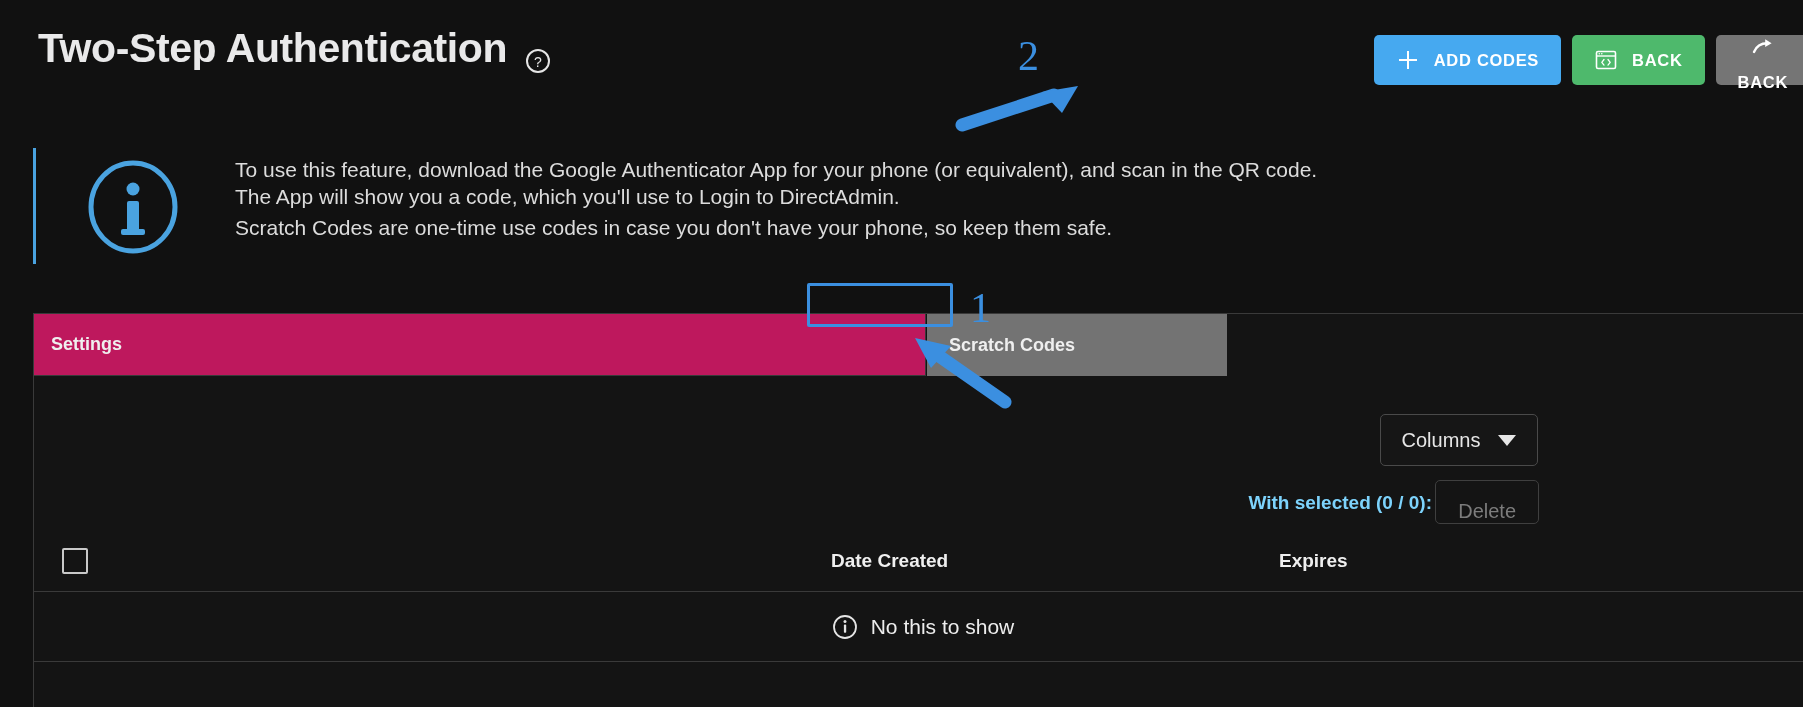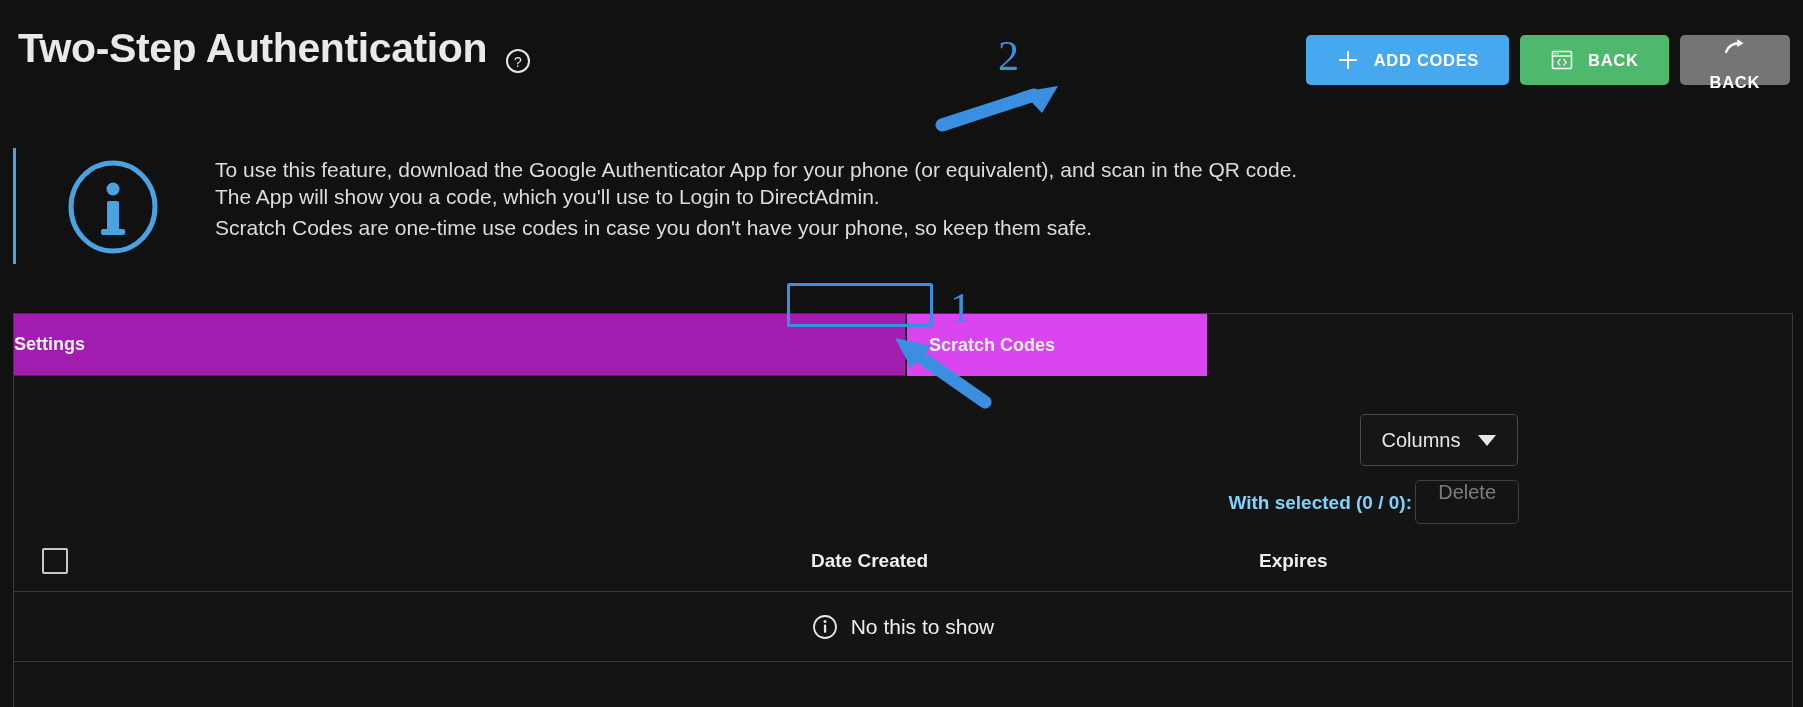--- a/index.html
+++ b/index.html
@@ -4,39 +4,39 @@
 <style>
   * { box-sizing: border-box; }
   html, body {
     margin: 0; padding: 0;
     background: #111111;
     width: 1803px; height: 707px;
     overflow: hidden;
     font-family: "Liberation Sans", sans-serif;
     -webkit-font-smoothing: antialiased;
   }
-  .page { position: relative; width: 1705px; height: 707px; background: #111111; }
+  .page { position: relative; width: 1705px; height: 707px; background: #111111; margin-left: 20px; }
 
   
   .header { position: absolute; left: 0; top: 0; width: 1803px; height: 110px; }
   .title {
     position: absolute; left: 18px; top: 25px;
     font-size: 41px; font-weight: 700; color: #e9e9ea;
     letter-spacing: -0.4px; white-space: nowrap;
   }
   .help-icon {
     position: absolute; left: 505px; top: 48px;
     width: 26px; height: 26px;
   }
   .help-icon svg { display: block; }
 
   .btn-row { position: absolute; right: 13px; top: 35px; display: flex; gap: 11px; }
   .btn {
     height: 50px; border-radius: 5px; display: flex; align-items: center;
-    gap: 14px; padding: 0 30px; border: none; cursor: pointer;
+    gap: 14px; padding: 0 22px; border: none; cursor: pointer;
     font-size: 16.5px; font-weight: 700; letter-spacing: 0.7px; color: #ffffff;
     font-family: "Liberation Sans", sans-serif;
   }
   .btn-add { background: #46a9f0; }
   .btn-print { background: #4eb96c; }
   .btn-back { background: #757575; flex-direction: column; }
   .btn .ico { display: flex; align-items: center; justify-content: center; width: 24px; height: 24px; }
   .btn .ico svg { display: block; }
 
   
@@ -66,25 +66,25 @@
   .panel {
     position: absolute; left: 13px; top: 313px; width: 1780px; height: 394px;
     border: 1px solid #3a3a3a; border-bottom: none; background: #141414;
   }
   .tabbar { position: relative; height: 62px; width: 100%; }
   .tab {
     position: absolute; top: 0; height: 62px; display: flex; align-items: center;
     font-size: 18px; font-weight: 700; color: #efefef; cursor: pointer;
   }
   .tab-settings {
-    left: 0; width: 892px; 
-    background: #a21caf; border-right: 1px solid #3a3a3a; border-bottom: 1px solid #3a3a3a; align-items: center;
+    left: 0; width: 892px; padding-left: 17px;
+    background: #be185d; border-right: 1px solid #3a3a3a; border-bottom: 1px solid #3a3a3a; align-items: center;
   }
   .tab-scratch {
-    left: 893px; width: 300px; padding-left: 22px; background: #d946ef;
+    left: 893px; width: 300px; padding-left: 22px; background: #737373;
   }
 
   .toolbar { position: relative; height: 154px; }
   .columns-btn {
     position: absolute; right: 274px; top: 38px;
     height: 52px; min-width: 158px; padding: 16px 20px;
     border: 1px solid #4a4a4a; border-radius: 5px; background: #161616;
     display: flex; align-items: center; justify-content: center; gap: 18px;
     color: #e6e6e6; font-size: 20px; cursor: pointer;
   }
@@ -93,21 +93,21 @@
     border-right: 9px solid transparent; border-top: 11px solid #e6e6e6;
   }
   .with-selected {
     position: absolute; right: 380px; top: 116px;
     color: #7dd3fc; font-size: 19px; font-weight: 700; white-space: nowrap;
   }
   .delete-btn {
     position: absolute; right: 273px; top: 104px;
     height: 44px; padding: 0 22px; border: 1px solid #3f3f3f; border-radius: 5px;
     background: transparent; color: #7c7c7c; font-size: 20px; cursor: default;
-    display: flex; align-items: flex-start; font-family: "Liberation Sans", sans-serif;
+    display: flex; align-items: flex-end; font-family: "Liberation Sans", sans-serif;
   }
 
   
   .table { position: relative; width: 100%; }
   .thead {
     position: relative; height: 62px; border-bottom: 1px solid #3a3a3a;
   }
   .th {
     position: absolute; top: 0; height: 62px; display: flex; align-items: center;
     color: #efefef; font-size: 19px; font-weight: 700;

